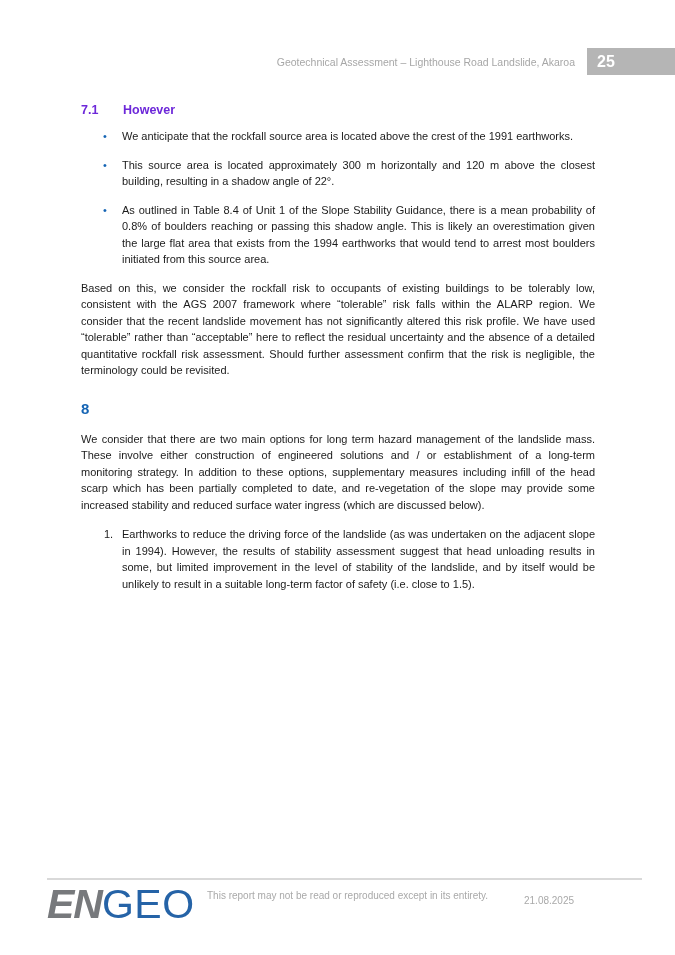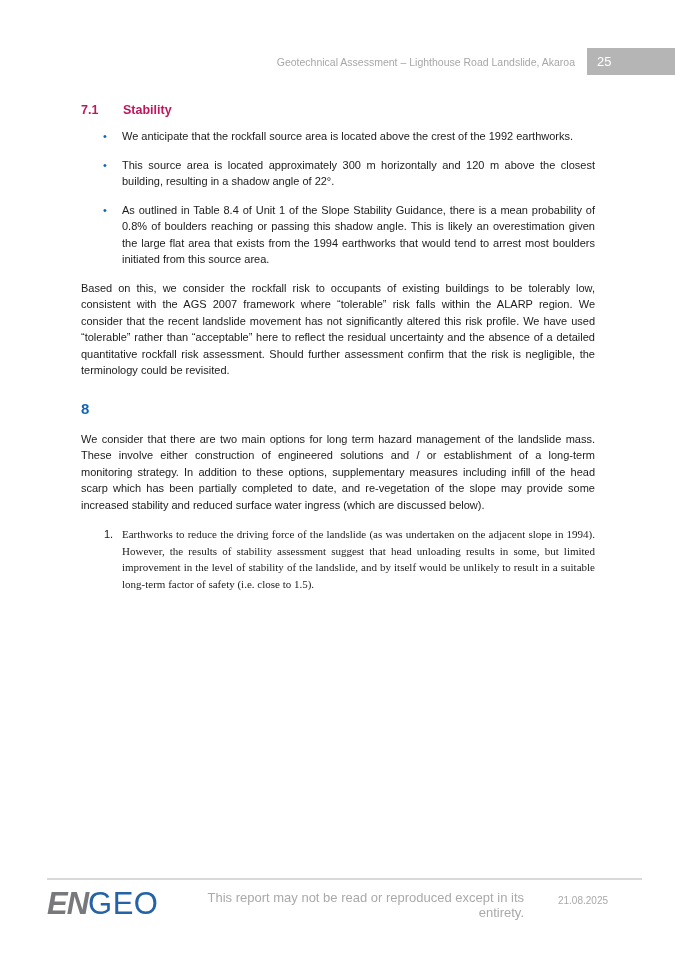--- a/index.html
+++ b/index.html
@@ -30,43 +30,43 @@
     color: #a7a7a7;
     font-size: 10.5px;
     margin-right: 12px;
     white-space: nowrap;
   }
   .page-number-box {
     width: 88px;
     height: 27px;
     background: #b5b5b5;
     color: #ffffff;
-    font-size: 13px;
-    font-weight: normal;
+    font-size: 16px;
+    font-weight: bold;
     display: flex;
     align-items: center;
     padding-left: 10px;
   }
 
   
   .content {
     position: absolute;
     left: 81px;
     top: 103px;
     width: 514px;
     font-size: 11px;
     line-height: 16.5px;
     text-align: justify;
   }
   .heading-2 {
     display: flex;
     font-size: 12.5px;
     line-height: 15px;
     font-weight: bold;
-    color: #be185d;
+    color: #6d28d9;
     margin: 0 0 10px 0;
     text-align: left;
   }
   .heading-2 .heading-num { width: 42px; flex: none; }
   .heading-1 {
     display: flex;
     font-size: 15px;
     line-height: 18px;
     font-weight: bold;
     color: #1464b4;
@@ -80,21 +80,21 @@
   .bullet-dot {
     flex: none;
     width: 19px;
     margin-left: 22px;
     color: #1464b4;
     font-size: 11px;
   }
   .bullet-text { flex: 1; text-align: justify; }
   .numbered-item { display: flex; margin: 12px 0 0 0; }
   .numbered-num { flex: none; width: 18px; margin-left: 23px; }
-  .numbered-text { flex: 1; text-align: justify; font-family: Liberation Serif, serif; }
+  .numbered-text { flex: 1; text-align: justify; }
 
   
   .footer-rule {
     position: absolute;
     left: 47px;
     top: 878px;
     width: 595px;
     height: 1.5px;
     background: #d9d9d9;
   }
@@ -102,75 +102,75 @@
     position: absolute;
     left: 47px;
     top: 884px;
     width: 595px;
     display: flex;
     align-items: flex-start;
   }
   .logo {
     flex: none;
     width: 160px;
-    font-size: 31px;
+    font-size: 41px;
     line-height: 40px;
     white-space: nowrap;
     user-select: none;
   }
   .logo-en {
     color: #77797c;
     font-weight: bold;
     font-style: italic;
     letter-spacing: -1px;
   }
   .logo-geo {
     color: #2563a7;
     font-weight: normal;
     letter-spacing: 0.5px;
   }
   .footer-disclaimer {
     flex: 1;
-    text-align: right;
+    text-align: left;
     color: #a9a9a9;
-    font-size: 13px;
+    font-size: 10px;
     padding-top: 6px;
   }
   .footer-right {
     flex: none;
     width: 118px;
-    text-align: center;
+    text-align: left;
     color: #a9a9a9;
     font-size: 10px;
     padding-top: 6px;
     line-height: 22px;
   }
 </style>
 </head>
 <body>
 
 <div class="page">
 
   <div class="header">
     <span class="header-title">Geotechnical Assessment – Lighthouse Road Landslide, Akaroa</span>
     <span class="page-number-box">25</span>
   </div>
 
   <div class="content">
 
     <div class="heading-2">
       <span class="heading-num">7.1</span>
-      <span class="heading-text">Stability</span>
+      <span class="heading-text">However</span>
     </div>
 
 
     <div class="bullet-list">
       <div class="bullet-item">
         <span class="bullet-dot">•</span>
-        <span class="bullet-text">We anticipate that the rockfall source area is located above the crest of the 1992 earthworks.</span>
+        <span class="bullet-text">We anticipate that the rockfall source area is located above the crest of the 1991 earthworks.</span>
       </div>
       <div class="bullet-item">
         <span class="bullet-dot">•</span>
         <span class="bullet-text">This source area is located approximately 300 m horizontally and 120 m above the closest building, resulting in a shadow angle of 22°.</span>
       </div>
       <div class="bullet-item">
         <span class="bullet-dot">•</span>
         <span class="bullet-text">As outlined in Table 8.4 of Unit 1 of the Slope Stability Guidance, there is a mean probability of 0.8% of boulders reaching or passing this shadow angle. This is likely an overestimation given the large flat area that exists from the 1994 earthworks that would tend to arrest most boulders initiated from this source area.</span>
       </div>
     </div>

